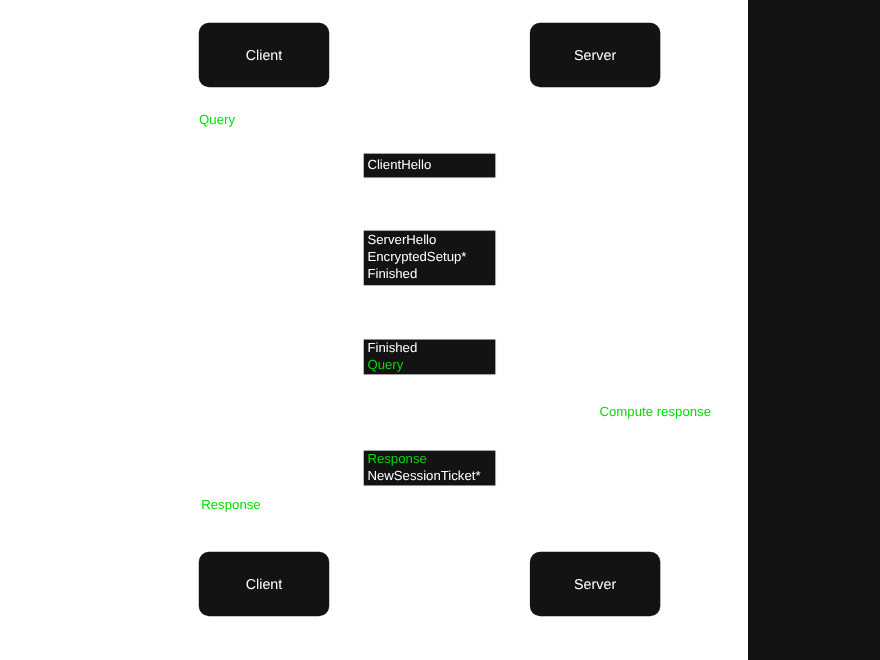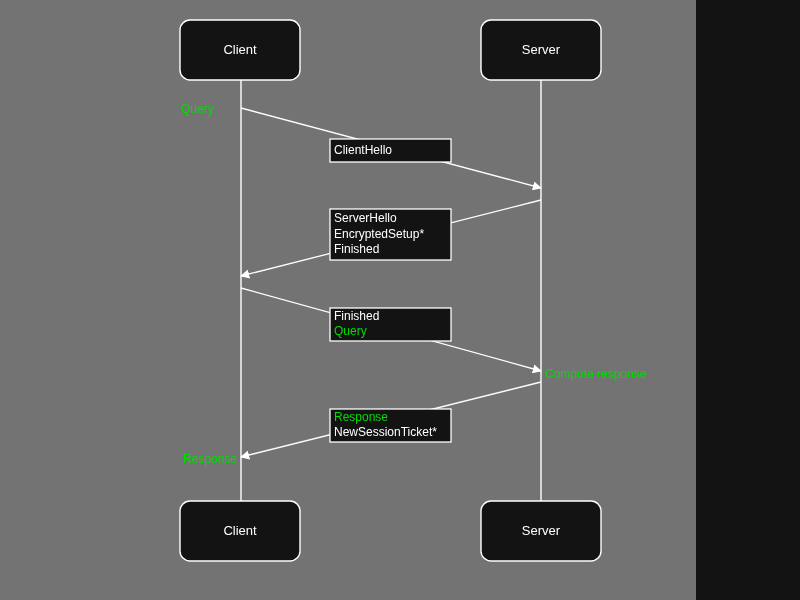--- a/index.html
+++ b/index.html
@@ -4,24 +4,23 @@
 <style>
   html, body {
     margin: 0;
     padding: 0;
     background: #131313;
   }
   #canvas {
     position: relative;
     width: 680px;
     height: 600px;
-    background: #737373;
+    background: #ffffff;
     overflow: hidden;
     font-family: "Liberation Sans", sans-serif;
-    padding-left: 16px;
   }
   svg#diagram {
     position: absolute;
     left: 0;
     top: 0;
     width: 800px;
     height: 600px;
   }
   .actor-box {
     fill: #131313;

